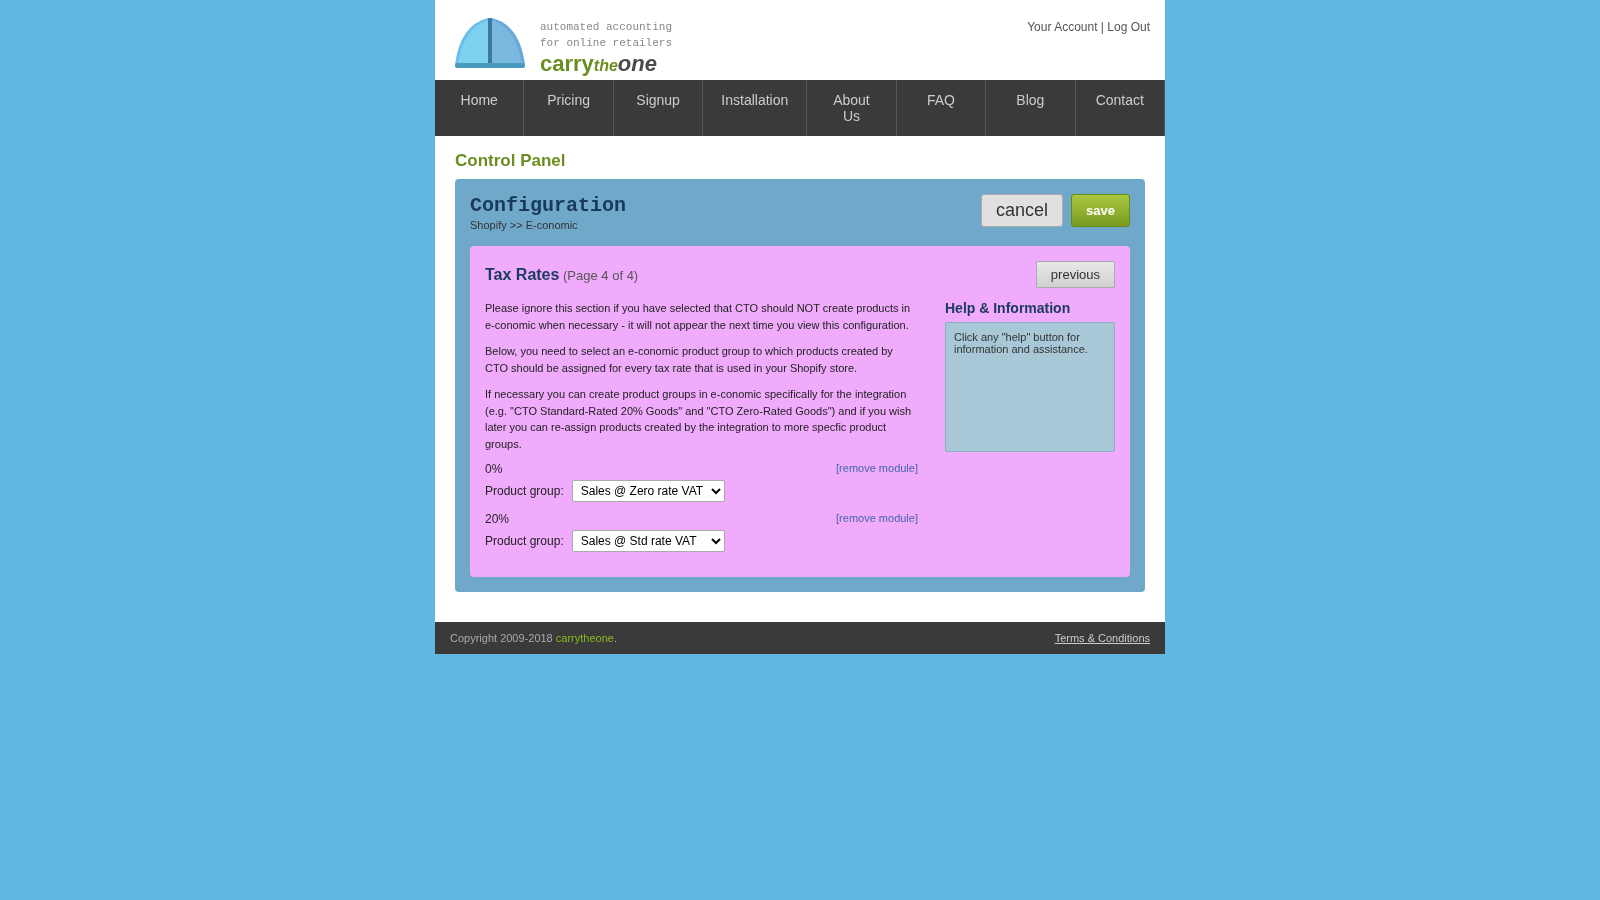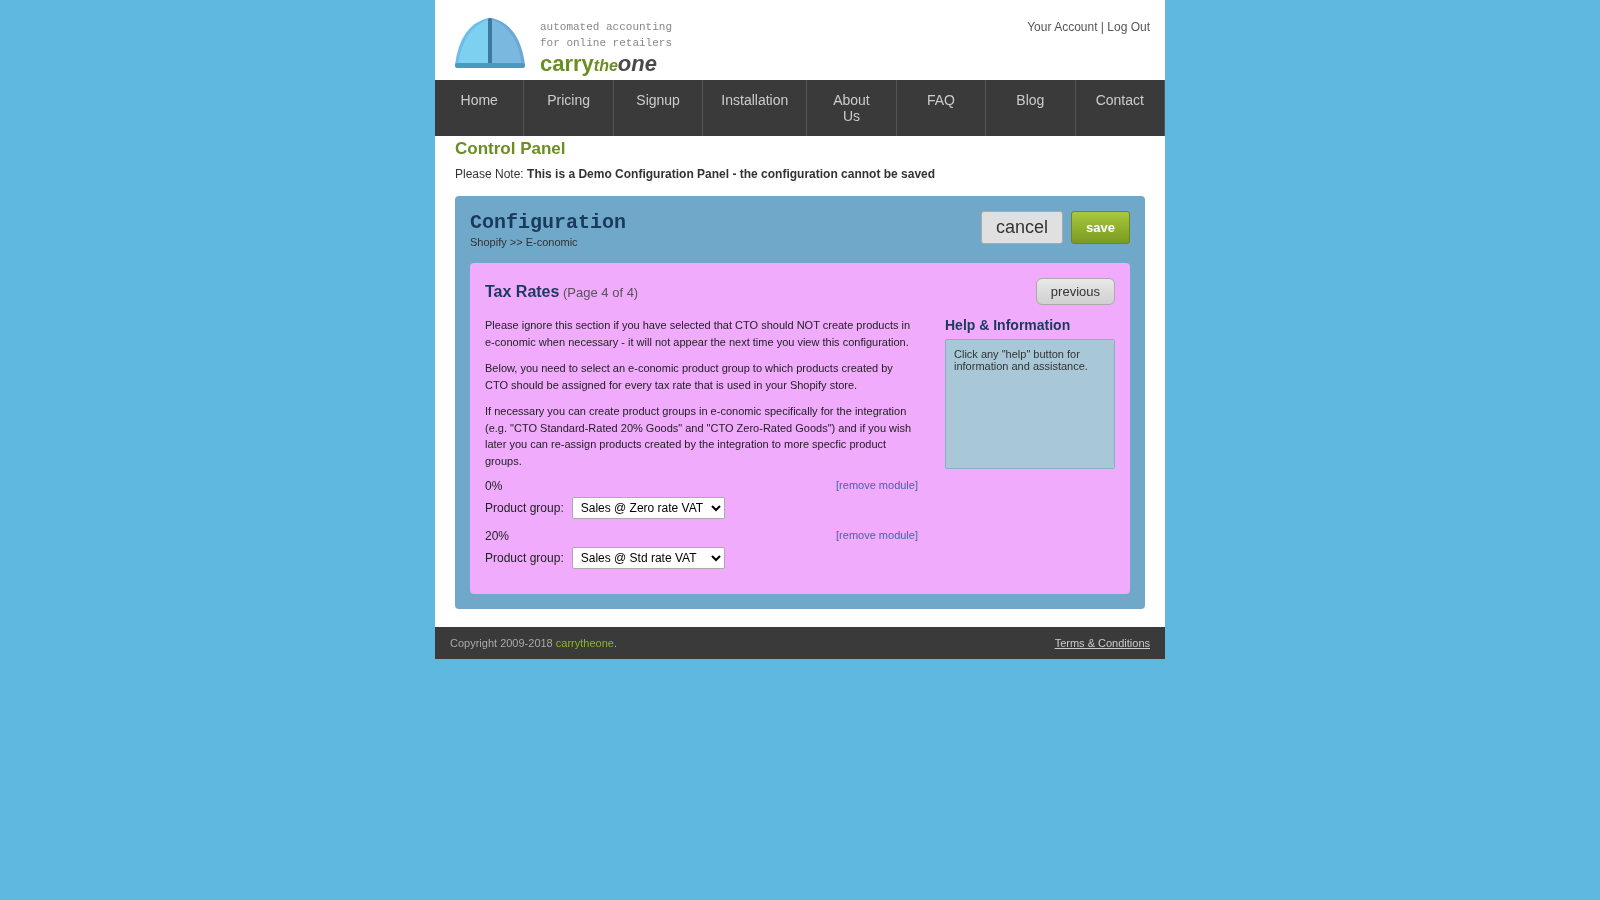--- a/index.html
+++ b/index.html
@@ -80,21 +80,21 @@
       padding: 12px 18px;
       font-size: 14px;
       cursor: pointer;
       border-right: 1px solid #555;
       text-align: center;
       flex: 1;
     }
     
     .main-content {
       background: white;
-      padding: 3px 20px;
+      padding: 15px 20px;
     }
     .control-panel-title {
       color: #6b8e23;
       font-size: 17px;
       font-weight: bold;
       margin-bottom: 8px;
     }
     .demo-note {
       font-size: 12px;
       color: #333;
@@ -169,21 +169,21 @@
     }
     .tax-rates-page {
       font-size: 13px;
       color: #555;
       font-weight: normal;
     }
     .btn-previous {
       background: linear-gradient(to bottom, #e8e8e8, #d0d0d0);
       border: 1px solid #aaa;
       padding: 5px 14px;
-      border-radius: 6px;
+      border-radius: 1px;
       cursor: pointer;
       font-size: 13px;
       color: #333;
     }
     .content-and-help {
       display: flex;
       gap: 27px;
     }
     .content-main {
       flex: 1;
@@ -319,23 +319,20 @@
     <div class="nav-item">Signup</div>
     <div class="nav-item">Installation</div>
     <div class="nav-item">About Us</div>
     <div class="nav-item">FAQ</div>
     <div class="nav-item">Blog</div>
     <div class="nav-item">Contact</div>
   </div>
 
   <div class="main-content">
     <div class="control-panel-title">Control Panel</div>
-    <div class="demo-note">
-      <span>Please Note: </span><strong>This is a Demo Configuration Panel - the configuration cannot be saved</strong>
-    </div>
 
     <div class="config-box">
       <div class="config-header">
         <div>
           <div class="config-title">Configuration</div>
           <div class="config-subtitle">Shopify &gt;&gt; E-conomic</div>
         </div>
         <div class="config-buttons">
           <button class="btn-cancel">cancel</button>
           <button class="btn-save">save</button>

